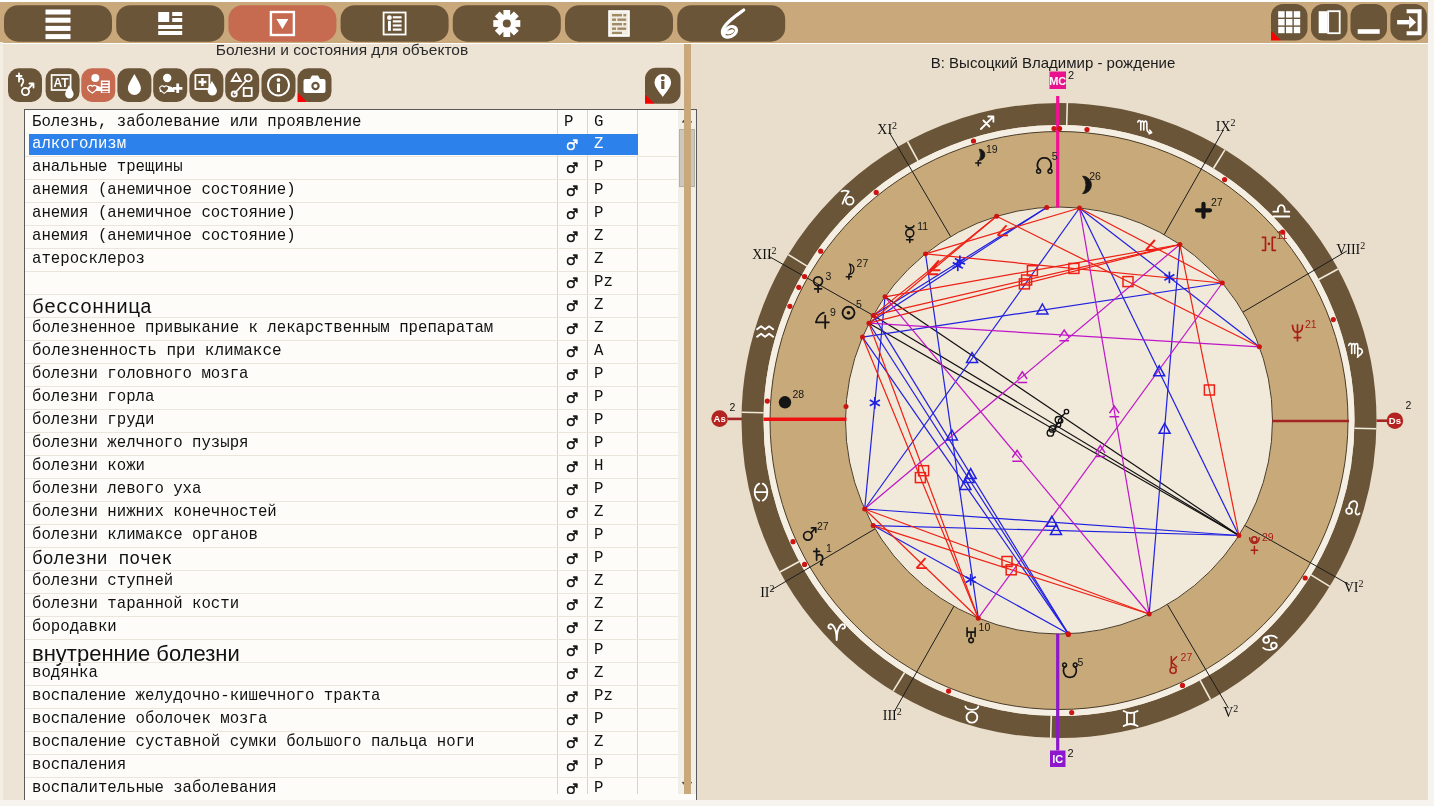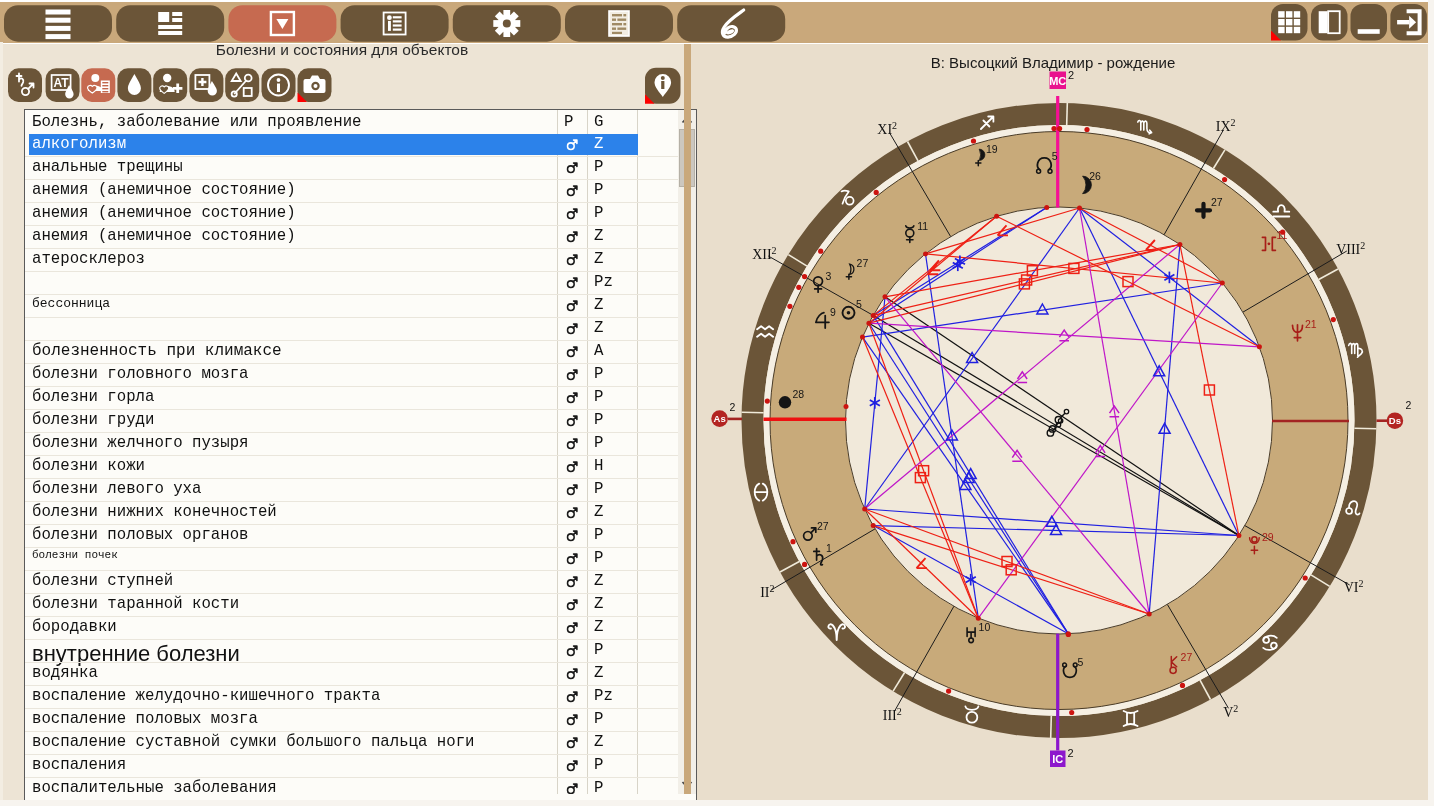--- a/index.html
+++ b/index.html
@@ -191,23 +191,24 @@
     <div style="position:absolute;left:569px;top:94px;font-family:'Liberation Mono',monospace;font-size:15.7px;color:#111;color:#111">P</div>
     <div style="position:absolute;left:0;top:115px;width:653px;height:1px;background:#eae6dc"></div>
     <div style="position:absolute;left:7px;top:117px;font-family:'Liberation Mono',monospace;font-size:15.7px;color:#111;color:#111;white-space:pre">анемия (анемичное состояние)</div>
     <div style="position:absolute;left:569px;top:117px;font-family:'Liberation Mono',monospace;font-size:15.7px;color:#111;color:#111">Z</div>
     <div style="position:absolute;left:0;top:138px;width:653px;height:1px;background:#eae6dc"></div>
     <div style="position:absolute;left:7px;top:140px;font-family:'Liberation Mono',monospace;font-size:15.7px;color:#111;color:#111;white-space:pre">атеросклероз</div>
     <div style="position:absolute;left:569px;top:140px;font-family:'Liberation Mono',monospace;font-size:15.7px;color:#111;color:#111">Z</div>
     <div style="position:absolute;left:0;top:161px;width:653px;height:1px;background:#eae6dc"></div>
     <div style="position:absolute;left:569px;top:163px;font-family:'Liberation Mono',monospace;font-size:15.7px;color:#111;color:#111">Pz</div>
     <div style="position:absolute;left:0;top:184px;width:653px;height:1px;background:#eae6dc"></div>
-    <div style="position:absolute;left:7px;top:186px;font-family:'Liberation Mono',monospace;font-size:13px;color:#111;color:#111;white-space:pre">бессонница</div>
+    <div style="position:absolute;left:7px;top:186px;font-family:'Liberation Mono',monospace;font-size:20px;color:#111;color:#111;white-space:pre">бессонница</div>
     <div style="position:absolute;left:569px;top:186px;font-family:'Liberation Mono',monospace;font-size:15.7px;color:#111;color:#111">Z</div>
     <div style="position:absolute;left:0;top:207px;width:653px;height:1px;background:#eae6dc"></div>
+    <div style="position:absolute;left:7px;top:209px;font-family:'Liberation Mono',monospace;font-size:15.7px;color:#111;color:#111;white-space:pre">болезненное привыкание к лекарственным препаратам</div>
     <div style="position:absolute;left:569px;top:209px;font-family:'Liberation Mono',monospace;font-size:15.7px;color:#111;color:#111">Z</div>
     <div style="position:absolute;left:0;top:230px;width:653px;height:1px;background:#eae6dc"></div>
     <div style="position:absolute;left:7px;top:232px;font-family:'Liberation Mono',monospace;font-size:16px;color:#111;color:#111;white-space:pre">болезненность при климаксе</div>
     <div style="position:absolute;left:569px;top:232px;font-family:'Liberation Mono',monospace;font-size:15.7px;color:#111;color:#111">A</div>
     <div style="position:absolute;left:0;top:253px;width:653px;height:1px;background:#eae6dc"></div>
     <div style="position:absolute;left:7px;top:255px;font-family:'Liberation Mono',monospace;font-size:15.7px;color:#111;color:#111;white-space:pre">болезни головного мозга</div>
     <div style="position:absolute;left:569px;top:255px;font-family:'Liberation Mono',monospace;font-size:15.7px;color:#111;color:#111">P</div>
     <div style="position:absolute;left:0;top:276px;width:653px;height:1px;background:#eae6dc"></div>
     <div style="position:absolute;left:7px;top:278px;font-family:'Liberation Mono',monospace;font-size:15.7px;color:#111;color:#111;white-space:pre">болезни горла</div>
     <div style="position:absolute;left:569px;top:278px;font-family:'Liberation Mono',monospace;font-size:15.7px;color:#111;color:#111">P</div>
@@ -220,45 +221,45 @@
     <div style="position:absolute;left:0;top:345px;width:653px;height:1px;background:#eae6dc"></div>
     <div style="position:absolute;left:7px;top:347px;font-family:'Liberation Mono',monospace;font-size:15.7px;color:#111;color:#111;white-space:pre">болезни кожи</div>
     <div style="position:absolute;left:569px;top:347px;font-family:'Liberation Mono',monospace;font-size:15.7px;color:#111;color:#111">H</div>
     <div style="position:absolute;left:0;top:368px;width:653px;height:1px;background:#eae6dc"></div>
     <div style="position:absolute;left:7px;top:370px;font-family:'Liberation Mono',monospace;font-size:15.7px;color:#111;color:#111;white-space:pre">болезни левого уха</div>
     <div style="position:absolute;left:569px;top:370px;font-family:'Liberation Mono',monospace;font-size:15.7px;color:#111;color:#111">P</div>
     <div style="position:absolute;left:0;top:391px;width:653px;height:1px;background:#eae6dc"></div>
     <div style="position:absolute;left:7px;top:393px;font-family:'Liberation Mono',monospace;font-size:15.7px;color:#111;color:#111;white-space:pre">болезни нижних конечностей</div>
     <div style="position:absolute;left:569px;top:393px;font-family:'Liberation Mono',monospace;font-size:15.7px;color:#111;color:#111">Z</div>
     <div style="position:absolute;left:0;top:414px;width:653px;height:1px;background:#eae6dc"></div>
-    <div style="position:absolute;left:7px;top:416px;font-family:'Liberation Mono',monospace;font-size:15.7px;color:#111;color:#111;white-space:pre">болезни половых органов</div>
+    <div style="position:absolute;left:7px;top:416px;font-family:'Liberation Mono',monospace;font-size:15.7px;color:#111;color:#111;white-space:pre">болезни климаксе органов</div>
     <div style="position:absolute;left:569px;top:416px;font-family:'Liberation Mono',monospace;font-size:15.7px;color:#111;color:#111">P</div>
     <div style="position:absolute;left:0;top:437px;width:653px;height:1px;background:#eae6dc"></div>
-    <div style="position:absolute;left:7px;top:439px;font-family:'Liberation Mono',monospace;font-size:11px;color:#111;color:#111;white-space:pre">болезни почек</div>
+    <div style="position:absolute;left:7px;top:439px;font-family:'Liberation Mono',monospace;font-size:18px;color:#111;color:#111;white-space:pre">болезни почек</div>
     <div style="position:absolute;left:569px;top:439px;font-family:'Liberation Mono',monospace;font-size:15.7px;color:#111;color:#111">P</div>
     <div style="position:absolute;left:0;top:460px;width:653px;height:1px;background:#eae6dc"></div>
     <div style="position:absolute;left:7px;top:462px;font-family:'Liberation Mono',monospace;font-size:15.7px;color:#111;color:#111;white-space:pre">болезни ступней</div>
     <div style="position:absolute;left:569px;top:462px;font-family:'Liberation Mono',monospace;font-size:15.7px;color:#111;color:#111">Z</div>
     <div style="position:absolute;left:0;top:483px;width:653px;height:1px;background:#eae6dc"></div>
     <div style="position:absolute;left:7px;top:485px;font-family:'Liberation Mono',monospace;font-size:15.7px;color:#111;color:#111;white-space:pre">болезни таранной кости</div>
     <div style="position:absolute;left:569px;top:485px;font-family:'Liberation Mono',monospace;font-size:15.7px;color:#111;color:#111">Z</div>
     <div style="position:absolute;left:0;top:506px;width:653px;height:1px;background:#eae6dc"></div>
     <div style="position:absolute;left:7px;top:508px;font-family:'Liberation Mono',monospace;font-size:15.7px;color:#111;color:#111;white-space:pre">бородавки</div>
     <div style="position:absolute;left:569px;top:508px;font-family:'Liberation Mono',monospace;font-size:15.7px;color:#111;color:#111">Z</div>
     <div style="position:absolute;left:0;top:529px;width:653px;height:1px;background:#eae6dc"></div>
     <div style="position:absolute;left:7px;top:531px;font-family:Liberation Sans, sans-serif;font-size:22px;color:#111;color:#111;white-space:pre">внутренние болезни</div>
     <div style="position:absolute;left:569px;top:531px;font-family:'Liberation Mono',monospace;font-size:15.7px;color:#111;color:#111">P</div>
     <div style="position:absolute;left:0;top:552px;width:653px;height:1px;background:#eae6dc"></div>
     <div style="position:absolute;left:7px;top:554px;font-family:'Liberation Mono',monospace;font-size:15.7px;color:#111;color:#111;white-space:pre">водянка</div>
     <div style="position:absolute;left:569px;top:554px;font-family:'Liberation Mono',monospace;font-size:15.7px;color:#111;color:#111">Z</div>
     <div style="position:absolute;left:0;top:575px;width:653px;height:1px;background:#eae6dc"></div>
     <div style="position:absolute;left:7px;top:577px;font-family:'Liberation Mono',monospace;font-size:15.7px;color:#111;color:#111;white-space:pre">воспаление желудочно-кишечного тракта</div>
     <div style="position:absolute;left:569px;top:577px;font-family:'Liberation Mono',monospace;font-size:15.7px;color:#111;color:#111">Pz</div>
     <div style="position:absolute;left:0;top:598px;width:653px;height:1px;background:#eae6dc"></div>
-    <div style="position:absolute;left:7px;top:600px;font-family:'Liberation Mono',monospace;font-size:15.7px;color:#111;color:#111;white-space:pre">воспаление половых мозга</div>
+    <div style="position:absolute;left:7px;top:600px;font-family:'Liberation Mono',monospace;font-size:15.7px;color:#111;color:#111;white-space:pre">воспаление оболочек мозга</div>
     <div style="position:absolute;left:569px;top:600px;font-family:'Liberation Mono',monospace;font-size:15.7px;color:#111;color:#111">P</div>
     <div style="position:absolute;left:0;top:621px;width:653px;height:1px;background:#eae6dc"></div>
     <div style="position:absolute;left:7px;top:623px;font-family:'Liberation Mono',monospace;font-size:15.7px;color:#111;color:#111;white-space:pre">воспаление суставной сумки большого пальца ноги</div>
     <div style="position:absolute;left:569px;top:623px;font-family:'Liberation Mono',monospace;font-size:15.7px;color:#111;color:#111">Z</div>
     <div style="position:absolute;left:0;top:644px;width:653px;height:1px;background:#eae6dc"></div>
     <div style="position:absolute;left:7px;top:646px;font-family:'Liberation Mono',monospace;font-size:15.7px;color:#111;color:#111;white-space:pre">воспаления</div>
     <div style="position:absolute;left:569px;top:646px;font-family:'Liberation Mono',monospace;font-size:15.7px;color:#111;color:#111">P</div>
     <div style="position:absolute;left:0;top:667px;width:653px;height:1px;background:#eae6dc"></div>
     <div style="position:absolute;left:7px;top:669px;font-family:'Liberation Mono',monospace;font-size:15.7px;color:#111;color:#111;white-space:pre">воспалительные заболевания</div>
     <div style="position:absolute;left:569px;top:669px;font-family:'Liberation Mono',monospace;font-size:15.7px;color:#111;color:#111">P</div>

